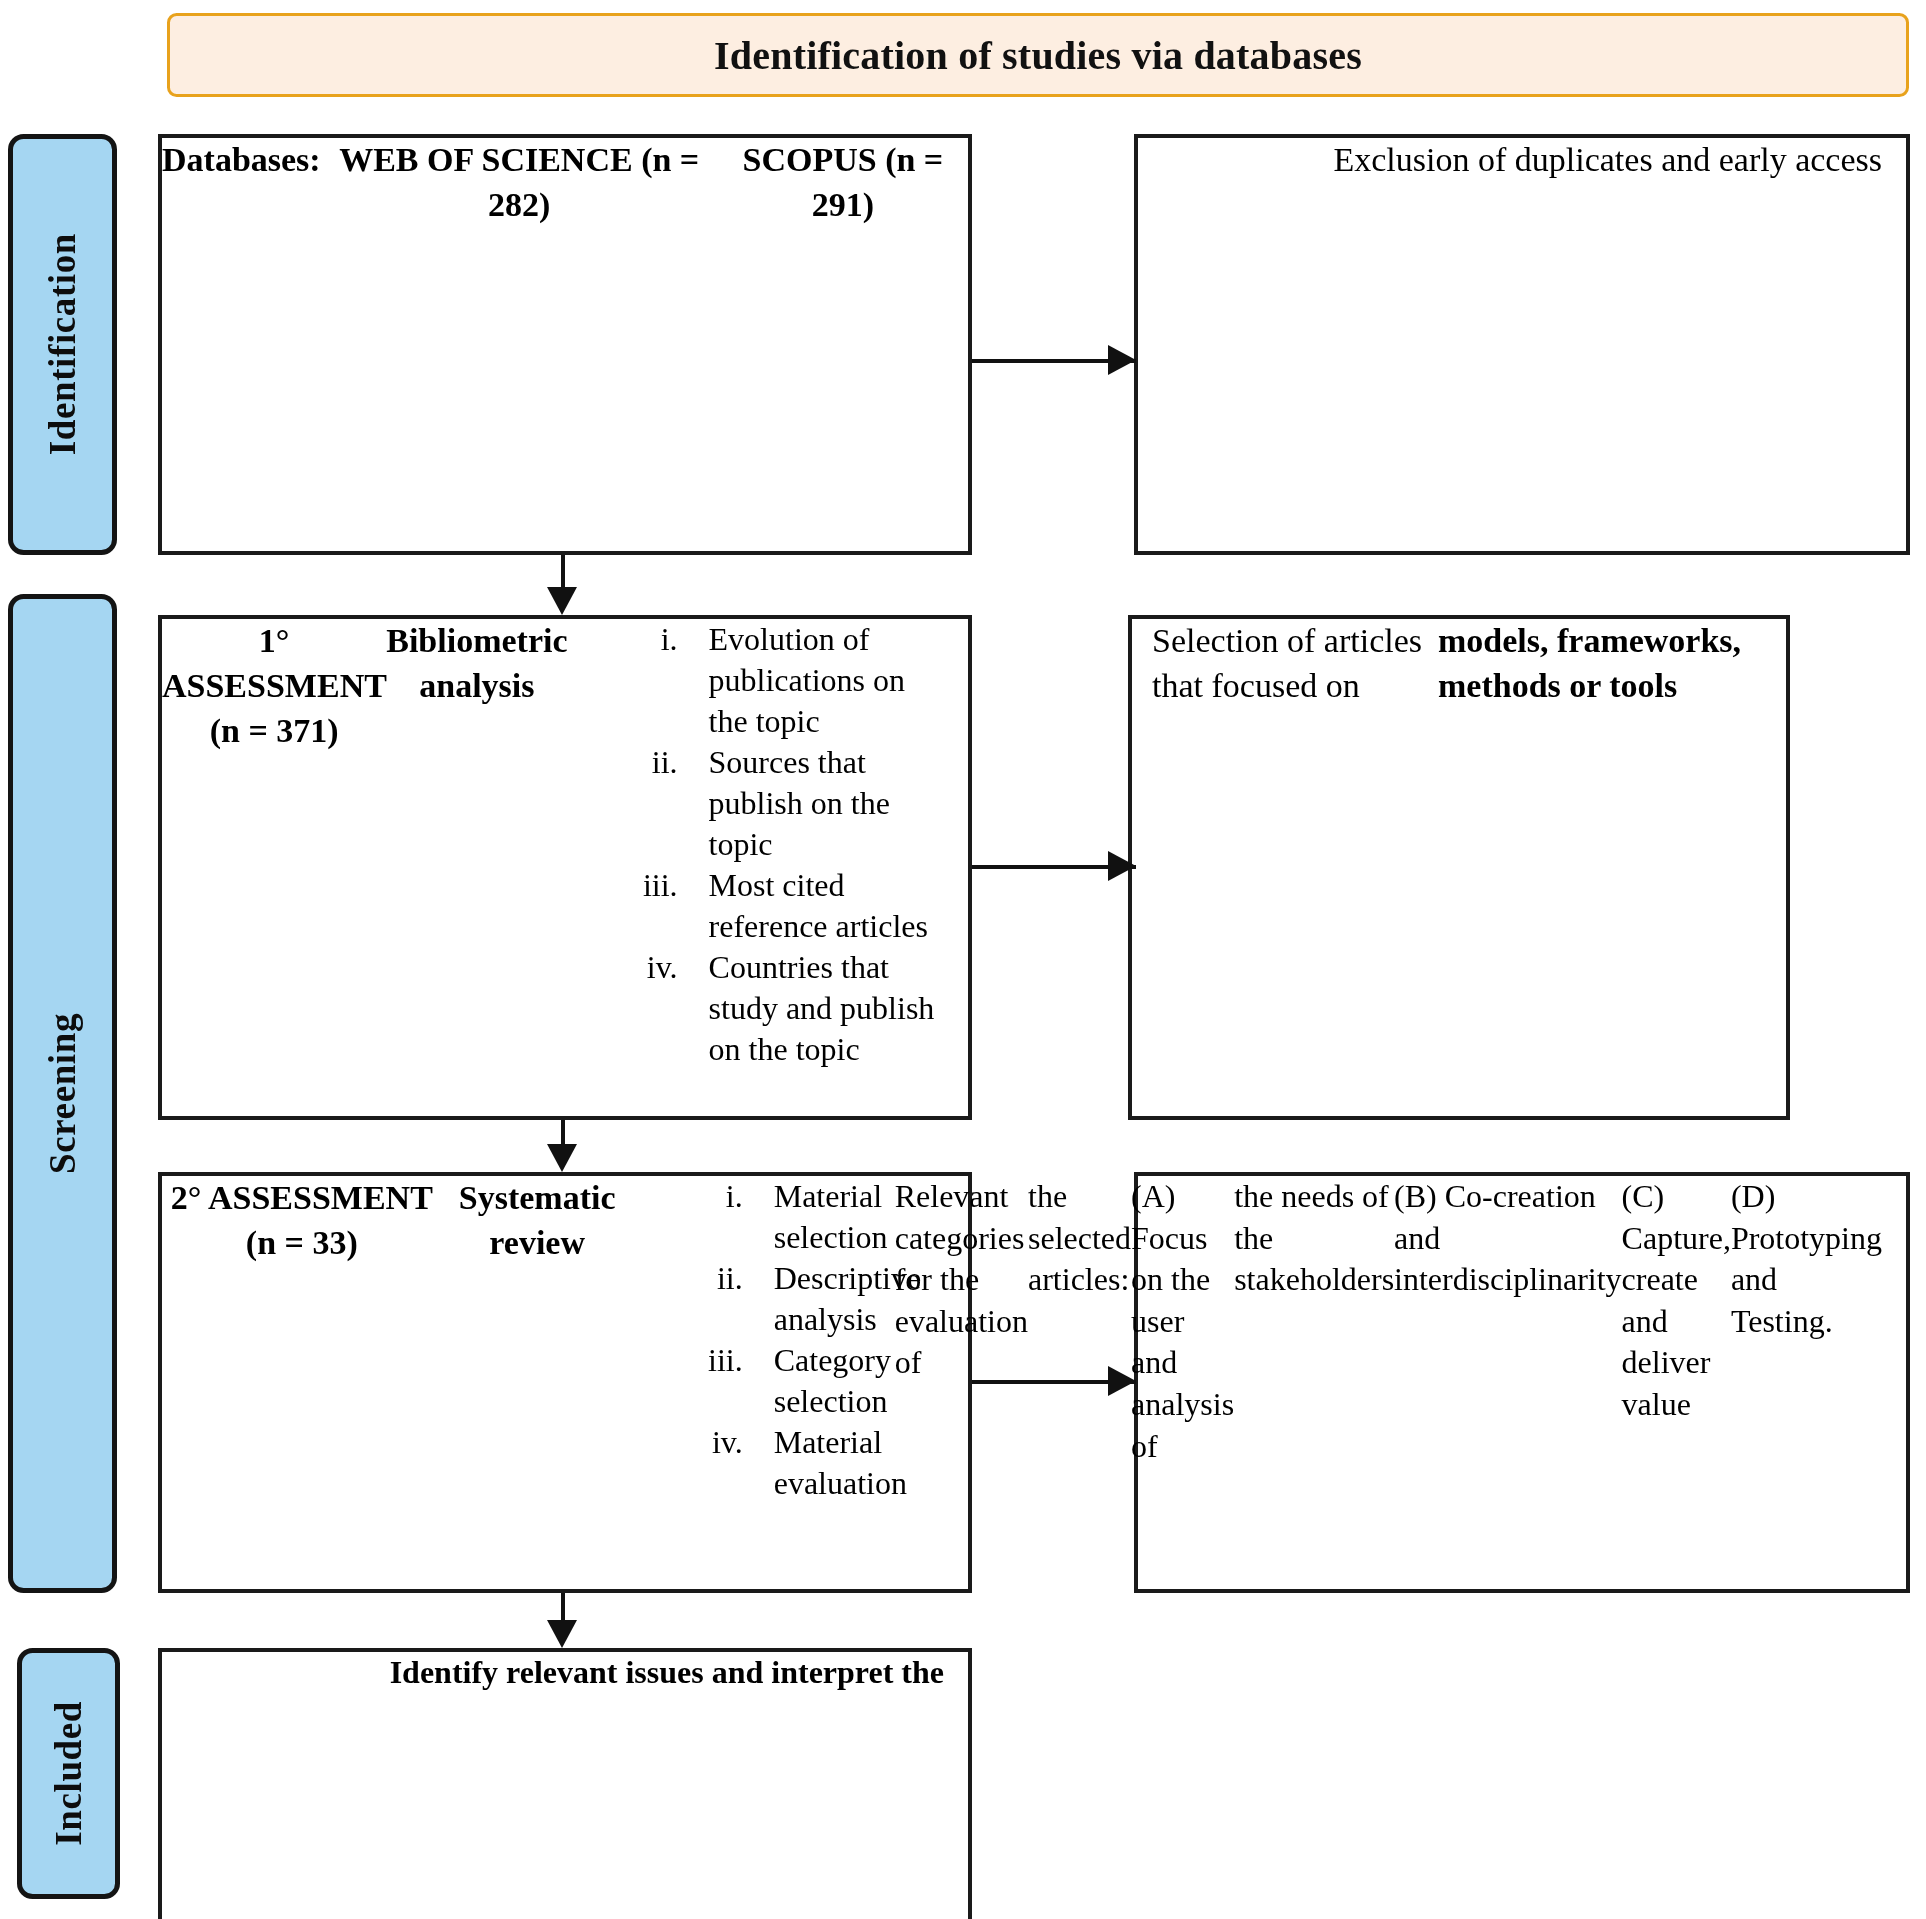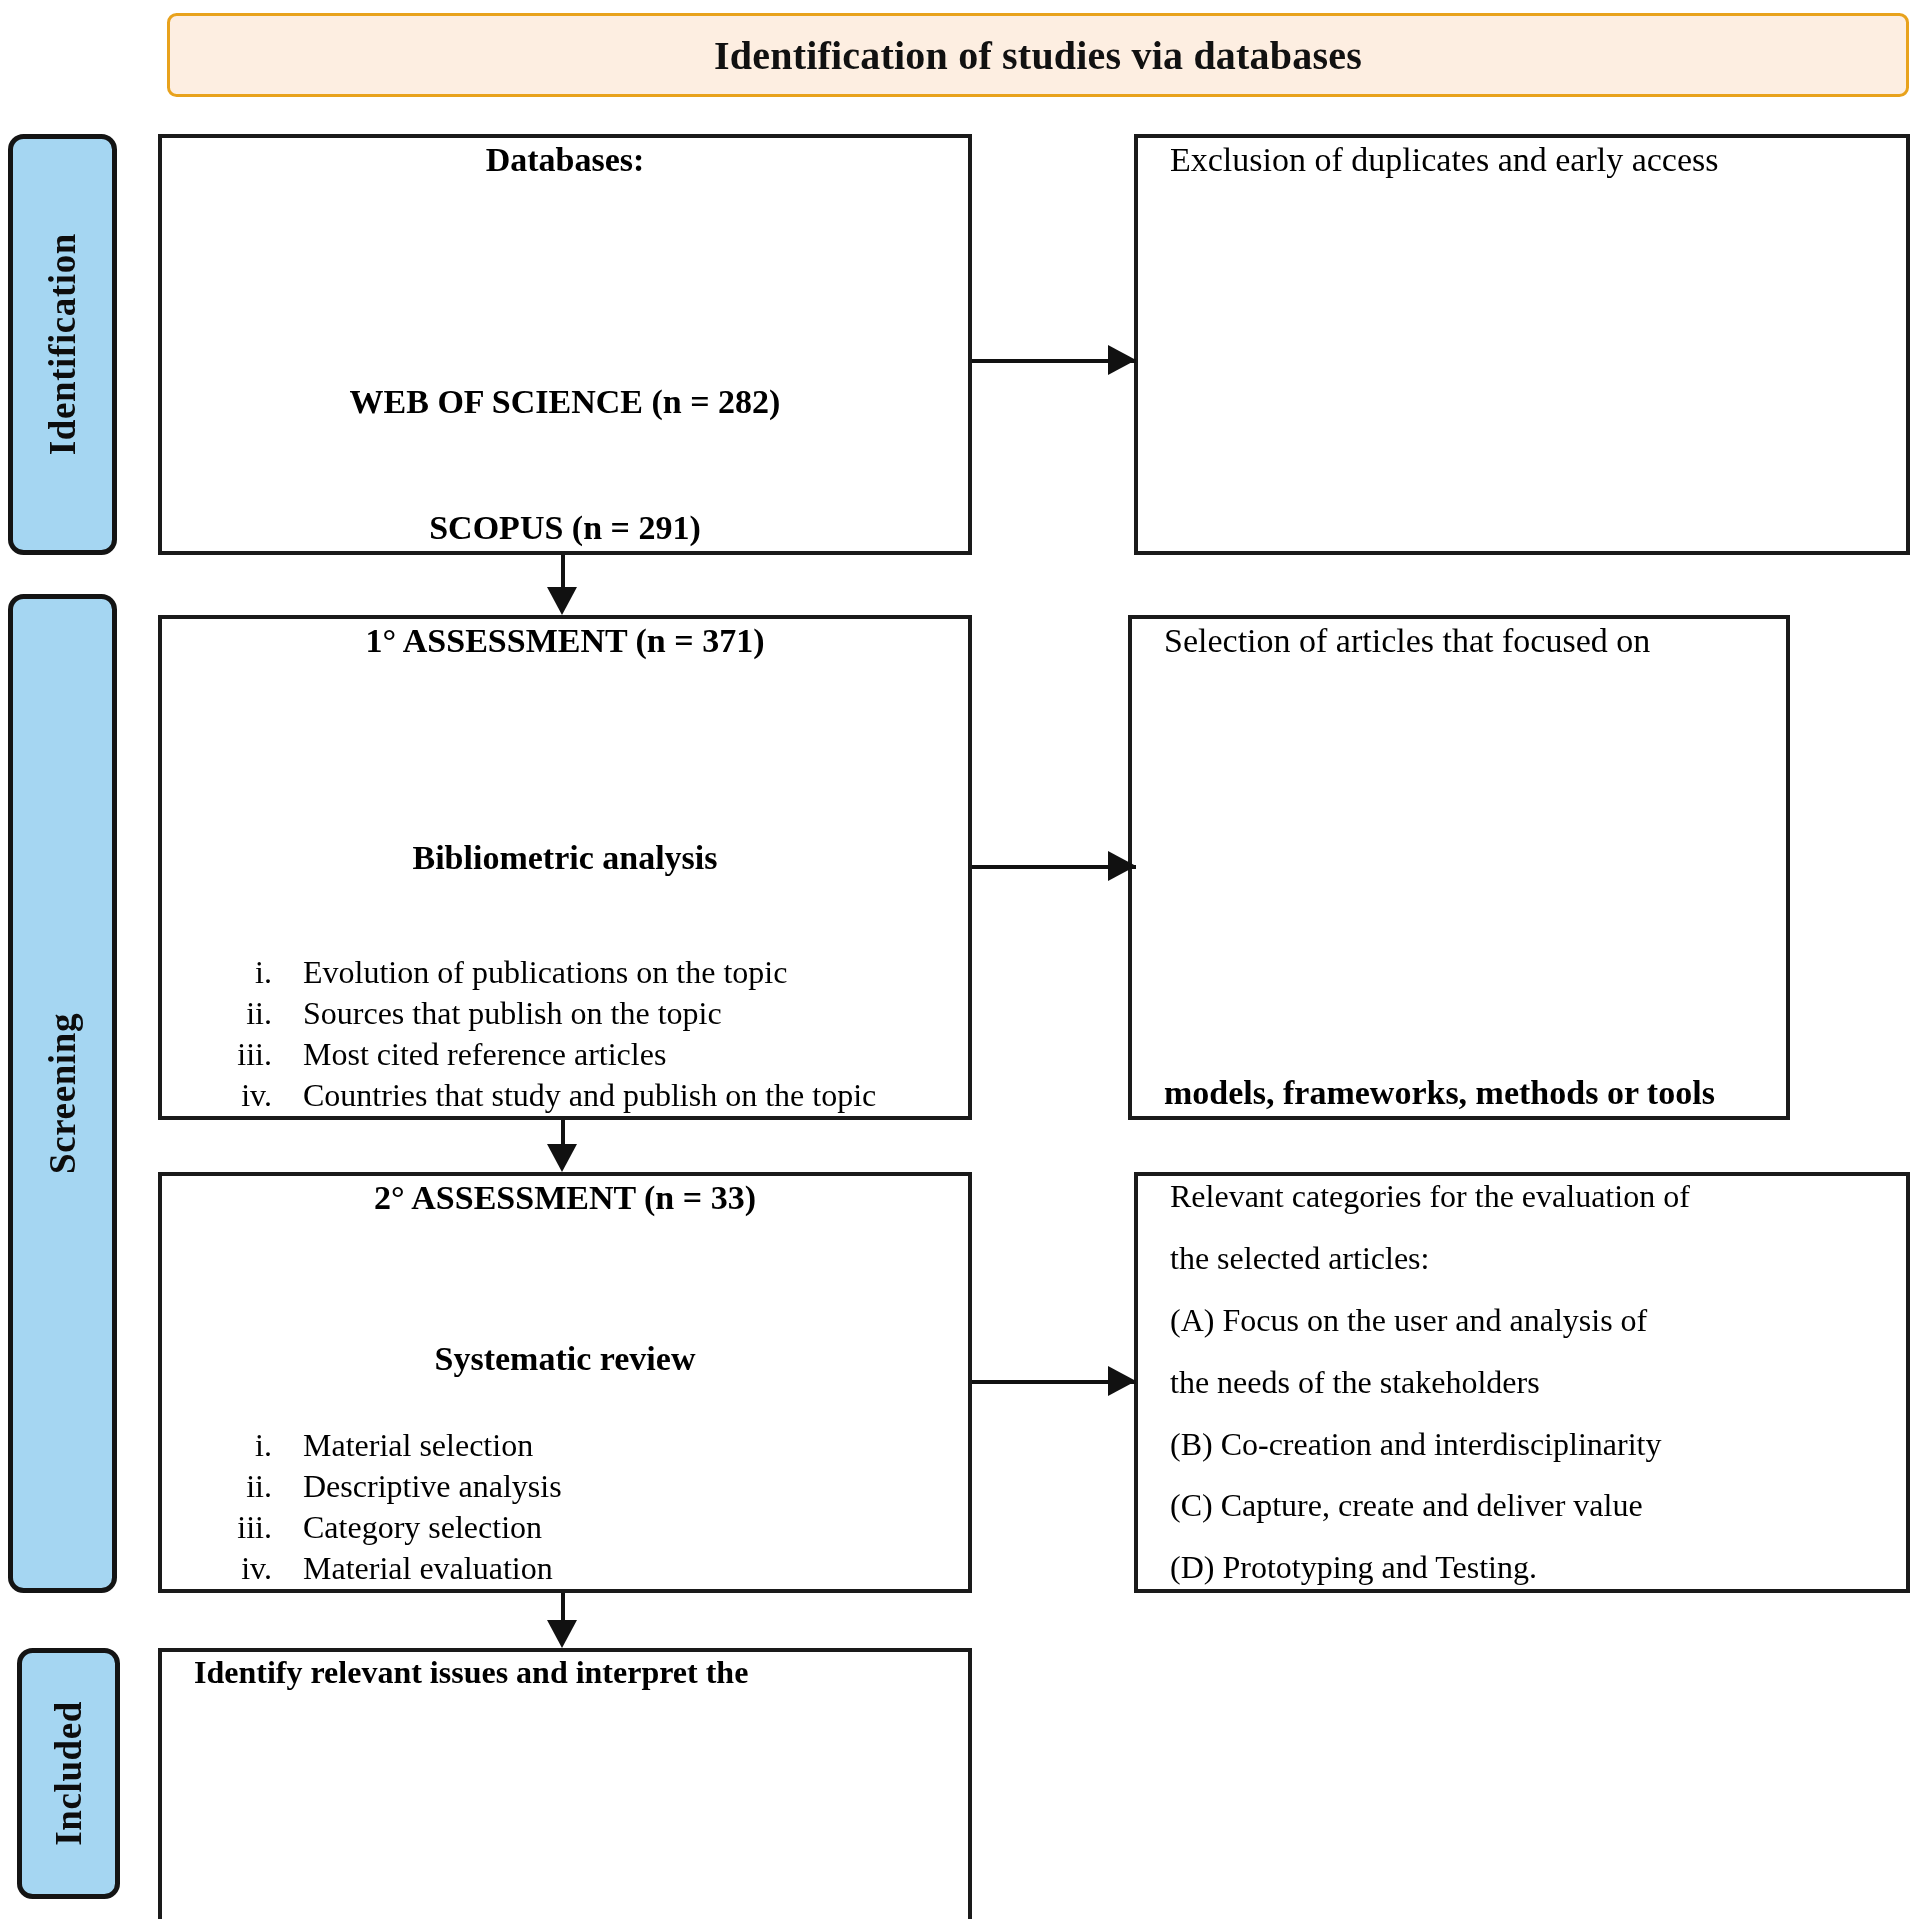--- a/index.html
+++ b/index.html
@@ -72,39 +72,39 @@
     position: absolute;
     box-sizing: border-box;
     background: #ffffff;
     border: 4.2px solid #1a1a1a;
   }
   .box-inner {
     width: 100%;
     height: 100%;
     box-sizing: border-box;
     display: flex;
-    flex-direction: column;
-    justify-content: space-between;
+    flex-direction: row;
+    justify-content: flex-end;
   }
 
   #box-databases      { left: 158px;  top: 134px;  width: 814px; height: 421px; }
   #box-exclusion      { left: 1134px; top: 134px;  width: 776px; height: 421px; }
   #box-assessment1    { left: 158px;  top: 615px; width: 814px; height: 505px; }
   #box-selection      { left: 1128px; top: 615px; width: 662px; height: 505px; }
   #box-assessment2    { left: 158px;  top: 1172px; width: 814px; height: 421px; }
   #box-categories     { left: 1134px; top: 1172px; width: 776px; height: 421px; }
   #box-included       { left: 158px;  top: 1648px; width: 814px; height: 276px; }
 
   
   .ctr  { text-align: center; }
   .bold { font-weight: bold; }
   .t52  { font-size: 32px; line-height: 1.30; }
   .t56  { font-size: 34px; line-height: 1.32; }
 
-  .pad-l { padding-left: 32px; padding-right: 24px; }
+  .pad-l { padding-left: 20px; padding-right: 24px; }
 
   .gap-sm { height: 28px; }
   .gap-md { height: 35px; }
 
   
   .rlist { margin: 0; padding: 0; list-style: none; }
   .rlist li {
     display: flex;
     align-items: flex-start;
     font-size: 32px;

